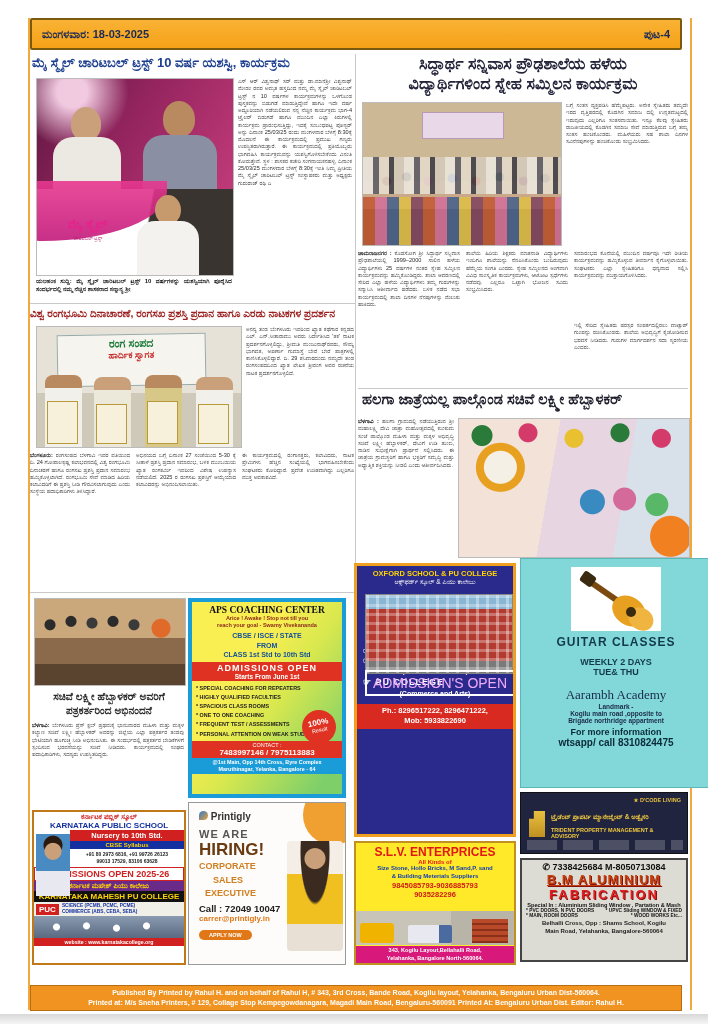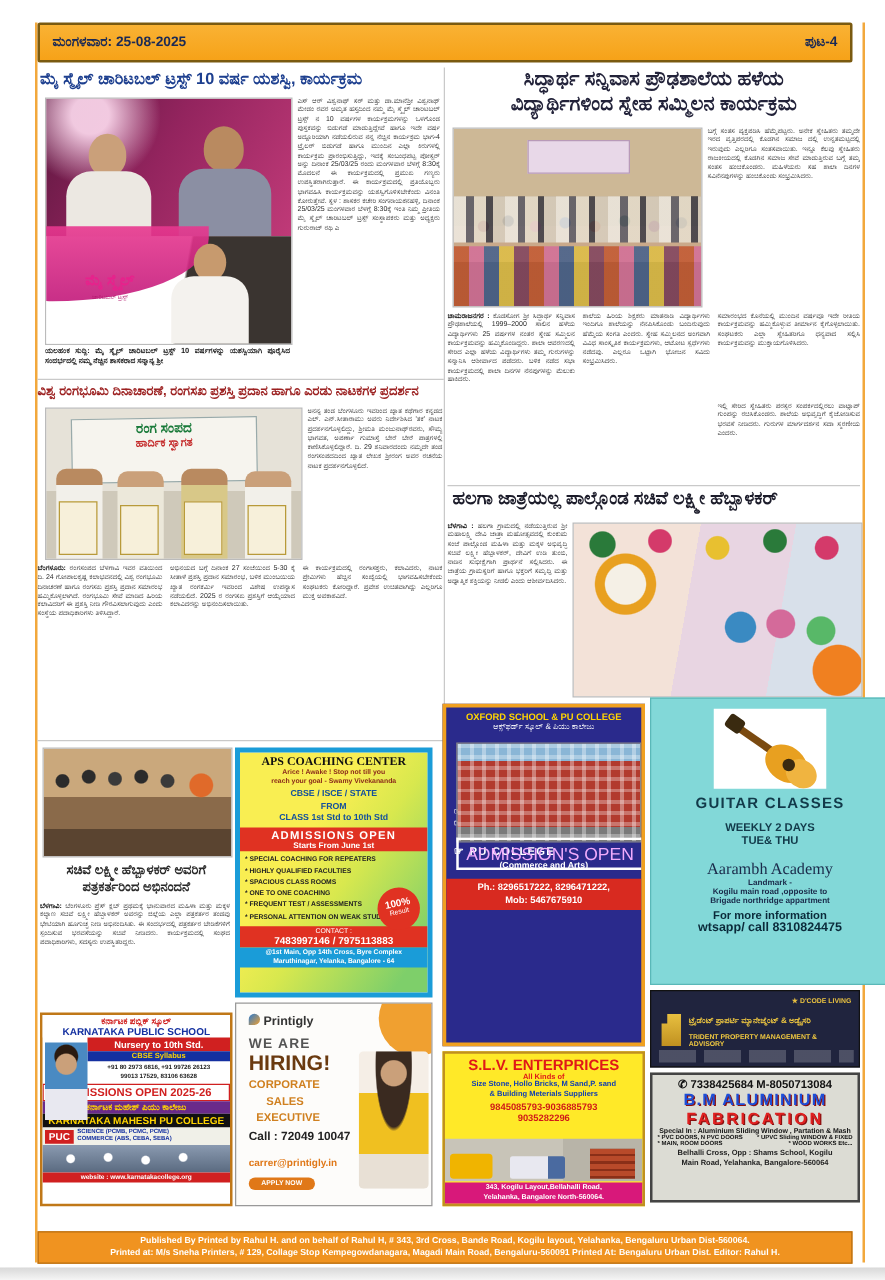--- a/index.html
+++ b/index.html
@@ -27,21 +27,21 @@
 </style>
 </head>
 <body>
 
 <div id="page">
 
   <div class="abs" style="left:28px;top:18px;width:2px;height:992px;background:#f2a83c;"></div>
   <div class="abs" style="left:690px;top:18px;width:2px;height:992px;background:#f2a83c;"></div>
 
   <div class="abs masthead" style="left:30px;top:18px;width:652px;height:32px;">
-    <span class="mast-date">ಮಂಗಳವಾರ: 25-08-2025</span>
+    <span class="mast-date">ಮಂಗಳವಾರ: 18-03-2025</span>
     <span class="mast-page">ಪುಟ-4</span>
   </div>
 
   <div class="abs" style="left:32px;top:56px;width:322px;font-size:13px;font-weight:bold;color:#1d3f8f;line-height:1.1;">ಮೈ ಸ್ಮೈಲ್ ಚಾರಿಟಬಲ್ ಟ್ರಸ್ಟ್ 10 ವರ್ಷ ಯಶಸ್ವಿ, ಕಾರ್ಯಕ್ರಮ</div>
 
   <div class="abs photo" style="left:36px;top:78px;width:196px;height:196px;background:#fff;">
     <div class="abs" style="left:0;top:0;width:100%;height:56%;background:
       radial-gradient(circle at 18% 12%, rgba(255,220,240,.9) 0 8%, transparent 30%),
       linear-gradient(120deg,#5e1840,#93245e 45%,#c03a78);"></div>
     <div class="abs" style="left:34px;top:28px;width:30px;height:34px;border-radius:50% 50% 45% 45%;background:#caa07a;"></div>
@@ -206,21 +206,21 @@
     <div class="ctr" style="margin-top:46px;color:#ffd400;font-size:9px;font-weight:bold;">Till This Month Last Week</div>
     <div style="color:#fff;font-weight:bold;padding:4px 6px;line-height:1.5;">
       <div style="font-size:6.4px;">☞ <span>NURSERY- (Pre SCHOOL, LKG, UKG)</span></div>
       <div style="font-size:7px;">☞ <span>PRIMARY &amp; HIGH SCHOOL</span></div>
       <div class="ctr" style="font-size:6.5px;">(1std to 10std- SSLC)</div>
       <div style="font-size:9px;letter-spacing:1px;">☞ <span>PU COLLEGE</span></div>
       <div class="ctr" style="font-size:7px;">(Commerce and Arts)</div>
     </div>
     <div class="ctr" style="background:#d82a20;color:#fff;font-weight:bold;font-size:7.5px;padding:2px 0;line-height:1.4;">
       <div>Ph.: 8296517222, 8296471222,</div>
-      <div>Mob: 5467675910</div>
+      <div>Mob: 5933822690</div>
     </div>
   </div>
 
   <div class="abs adbox" style="left:354px;top:841px;width:162px;height:124px;border:2px solid #c09020;background:#ffe928;">
     <div class="ctr" style="color:#e01818;font-size:12px;font-weight:bold;margin-top:2px;">S.L.V. ENTERPRICES</div>
     <div class="ctr" style="color:#e01818;font-size:6px;font-weight:bold;">All Kinds of</div>
     <div class="ctr" style="color:#1440b0;font-size:6px;font-weight:bold;line-height:1.3;">
       <div>Size Stone, Hollo Bricks, M Sand,P. sand</div>
       <div>&amp; Building Meterials Suppliers</div>
     </div>
@@ -263,21 +263,21 @@
   <div class="abs adbox" style="left:520px;top:792px;width:168px;height:62px;background:#20243e;border:1px solid #111;">
     <div style="position:absolute;right:6px;top:4px;color:#e8c040;font-size:5.5px;font-weight:bold;">★ <span>D'CODE LIVING</span></div>
     <div class="abs" style="left:8px;top:18px;width:16px;height:26px;background:linear-gradient(#e8c040,#c09020);clip-path:polygon(0 100%,0 30%,30% 30%,30% 0,100% 0,100% 100%);"></div>
     <div class="abs" style="left:30px;top:20px;width:132px;color:#f0c840;font-size:6.5px;font-weight:bold;">ಟ್ರೈಡೆಂಟ್ ಪ್ರಾಪರ್ಟಿ ಮ್ಯಾನೇಜ್ಮೆಂಟ್ &amp; ಅಡ್ವೈಸರಿ</div>
     <div class="abs" style="left:30px;top:34px;width:132px;color:#f0c840;font-size:5.5px;font-weight:bold;">TRIDENT PROPERTY MANAGEMENT &amp; ADVISORY</div>
     <div class="abs" style="left:6px;bottom:3px;width:156px;height:10px;background:repeating-linear-gradient(90deg,rgba(255,255,255,.5) 0 30px,transparent 30px 36px);opacity:.4;"></div>
   </div>
 
   <div class="abs adbox ctr" style="left:520px;top:858px;width:168px;height:104px;background:#dcdcd4;border:2px solid #444;">
     <div style="font-size:9px;font-weight:bold;color:#111;margin-top:2px;">✆ <span>7338425684   M-8050713084</span></div>
-    <div style="font-size:13px;font-weight:bold;color:#1d4ed8;letter-spacing:1px;text-shadow:1px 1px 0 #8a1010;">B.M ALUMINIUM</div>
+    <div style="font-size:13px;font-weight:bold;color:#c2410c;letter-spacing:1px;text-shadow:1px 1px 0 #8a1010;text-decoration:underline;">B.M ALUMINIUM</div>
     <div style="font-size:13px;font-weight:bold;color:#e02020;letter-spacing:2px;text-shadow:1px 1px 0 #8a1010;">FABRICATION</div>
     <div style="font-size:5.6px;font-weight:bold;color:#111;">Special In : Aluminium Sliding Window , Partation &amp; Mash</div>
     <div style="display:flex;justify-content:space-between;padding:0 4px;font-size:4.8px;font-weight:bold;color:#111;">
       <span>* PVC DOORS, N PVC DOORS</span>
       <span>* UPVC Sliding WINDOW &amp; FIXED</span>
     </div>
     <div style="display:flex;justify-content:space-between;padding:0 4px;font-size:4.8px;font-weight:bold;color:#111;">
       <span>* MAIN, ROOM DOORS</span>
       <span>* WOOD WORKS Etc...</span>
     </div>
@@ -328,21 +328,21 @@
       <span>Printigly</span>
     </div>
     <div style="margin:6px 0 0 10px;font-size:11px;font-weight:bold;color:#555;letter-spacing:1px;">WE ARE</div>
     <div style="margin-left:10px;font-size:17px;font-weight:bold;color:#6a3a10;">HIRING!</div>
     <div style="margin-left:10px;color:#d08020;font-weight:bold;font-size:9px;line-height:1.5;">
       <div>CORPORATE</div>
       <div style="margin-left:14px;">SALES</div>
       <div style="margin-left:6px;">EXECUTIVE</div>
     </div>
     <div style="margin-left:10px;font-size:9.5px;font-weight:bold;color:#222;margin-top:2px;">Call : 72049 10047</div>
-    <div style="margin-left:10px;font-size:8px;font-weight:bold;color:#e07818;margin-top:11px;">carrer@printigly.in</div>
+    <div style="margin-left:10px;font-size:8px;font-weight:bold;color:#e07818;margin-top:0;">carrer@printigly.in</div>
     <div style="margin:6px 0 0 10px;display:inline-block;background:#e07818;color:#fff;font-size:5.5px;font-weight:bold;border-radius:8px;padding:2px 10px;">APPLY NOW</div>
     <div class="abs" style="right:2px;top:38px;width:56px;height:110px;background:
         radial-gradient(circle at 50% 16%, #caa07a 0 10px, transparent 11px),
         radial-gradient(ellipse at 50% 10%, #3a2a20 0 14px, transparent 15px),
         linear-gradient(#f5eee6 0 30%, #f0c020 30% 75%, #e8e0d5 75%);border-radius:4px;"></div>
   </div>
 
   <div class="abs footerbar" style="left:30px;top:985px;width:652px;height:26px;">
     <div>Published By Printed by Rahul H. and on behalf of Rahul H, # 343, 3rd Cross, Bande Road, Kogilu layout, Yelahanka, Bengaluru Urban Dist-560064.</div>
     <div>Printed at: M/s Sneha Printers, # 129, Collage Stop Kempegowdanagara, Magadi Main Road, Bengaluru-560091 Printed At: Bengaluru Urban Dist. Editor: Rahul H.</div>

